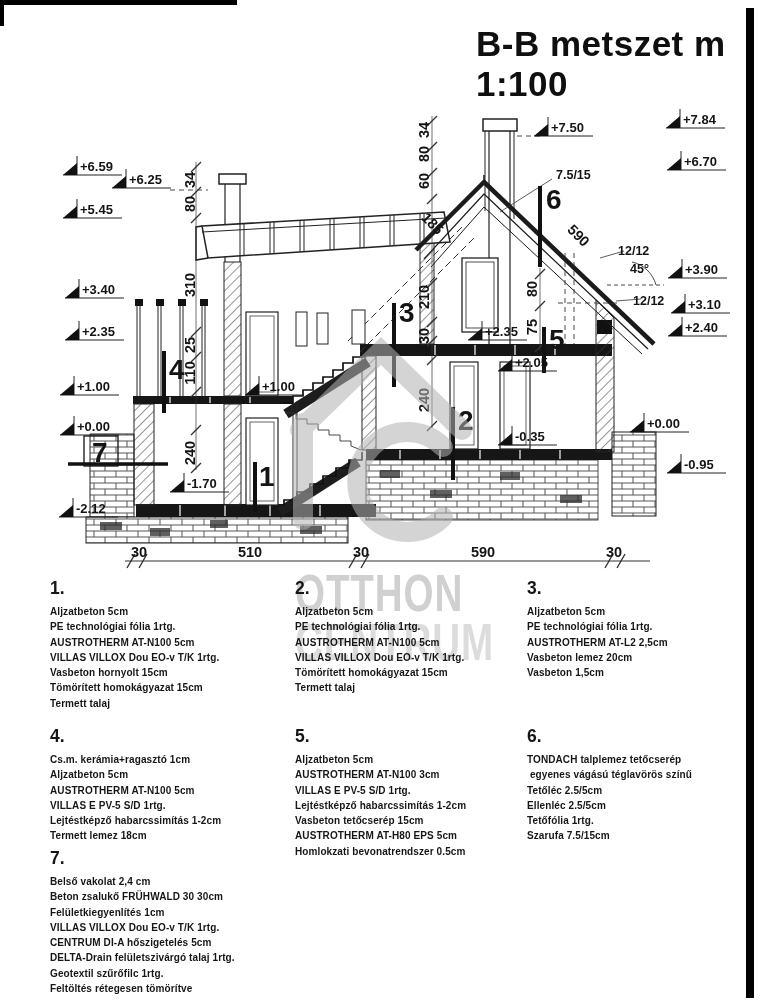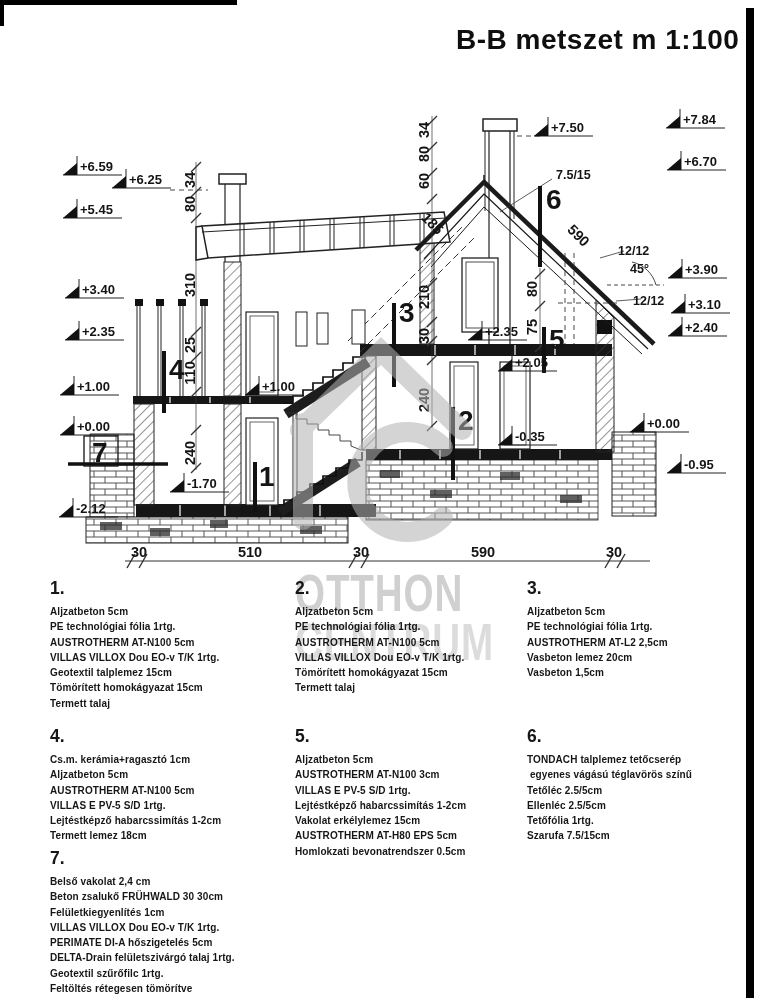--- a/index.html
+++ b/index.html
@@ -1,19 +1,19 @@
 <!DOCTYPE html>
 <html><head>
 <meta charset="utf-8">
 <style>
   html,body{margin:0;padding:0;background:#e8e8e8;}
   .page{position:relative;width:760px;height:1000px;background:#ffffff;overflow:hidden;
         font-family:"Liberation Sans",sans-serif;}
   .abs{position:absolute;}
-  .title{position:absolute;left:456px;top:24px;font-size:28px;font-weight:700;
+  .title{position:absolute;left:476px;top:24px;font-size:35px;font-weight:700;
          color:#0f0f0f;letter-spacing:.5px;}
   svg text{font-family:"Liberation Sans",sans-serif;fill:#141414;}
   .edge{position:absolute;background:#000;}
   .wm-word{position:absolute;color:#b2b2b2;font-weight:700;font-size:46px;
            letter-spacing:1px;opacity:.6;transform:scale(.84,1.12);
            transform-origin:left top;pointer-events:none;}
   .wm{pointer-events:none;}
   .leg{position:absolute;color:#161616;font-weight:700;}
   .leg .no{font-size:17.5px;margin-bottom:5px;}
   .leg .ln{font-size:10px;line-height:15.3px;letter-spacing:.1px;white-space:pre;}
@@ -333,21 +333,21 @@
   <div class="wm-word" style="left:295px;top:563px;">OTTHON</div>
   <div class="wm-word" style="left:295px;top:612px;opacity:.45;">CENTRUM</div>
 
   <div id="legend">
       <div class="leg" style="left: 50px; top: 578px;">
         <div class="no">1.</div>
         <div class="ln">Aljzatbeton 5cm</div>
         <div class="ln">PE technológiai fólia 1rtg.</div>
         <div class="ln">AUSTROTHERM AT-N100 5cm</div>
         <div class="ln">VILLAS VILLOX Dou EO-v T/K 1rtg.</div>
-        <div class="ln">Geotextil talplemez 15cm</div>
+        <div class="ln">Vasbeton hornyolt 15cm</div>
         <div class="ln">Tömörített homokágyazat 15cm</div>
         <div class="ln">Termett talaj</div>
       </div>
       <div class="leg" style="left: 295px; top: 578px;">
         <div class="no">2.</div>
         <div class="ln">Aljzatbeton 5cm</div>
         <div class="ln">PE technológiai fólia 1rtg.</div>
         <div class="ln">AUSTROTHERM AT-N100 5cm</div>
         <div class="ln">VILLAS VILLOX Dou EO-v T/K 1rtg.</div>
         <div class="ln">Tömörített homokágyazat 15cm</div>
@@ -369,39 +369,39 @@
         <div class="ln">VILLAS E PV-5 S/D 1rtg.</div>
         <div class="ln">Lejtéstképző habarcssimítás 1-2cm</div>
         <div class="ln">Termett lemez 18cm</div>
       </div>
       <div class="leg" style="left: 295px; top: 726px;">
         <div class="no">5.</div>
         <div class="ln">Aljzatbeton 5cm</div>
         <div class="ln">AUSTROTHERM AT-N100 3cm</div>
         <div class="ln">VILLAS E PV-5 S/D 1rtg.</div>
         <div class="ln">Lejtéstképző habarcssimítás 1-2cm</div>
-        <div class="ln">Vakolat erkélylemez 15cm</div>
+        <div class="ln">Vasbeton tetőcserép 15cm</div>
         <div class="ln">AUSTROTHERM AT-H80 EPS 5cm</div>
         <div class="ln">Homlokzati bevonatrendszer 0.5cm</div>
       </div>
       <div class="leg" style="left: 527px; top: 726px;">
         <div class="no">6.</div>
         <div class="ln">TONDACH talplemez tetőcserép</div>
         <div class="ln"> egyenes vágású téglavörös színű</div>
         <div class="ln">Tetőléc 2.5/5cm</div>
         <div class="ln">Ellenléc 2.5/5cm</div>
         <div class="ln">Tetőfólia 1rtg.</div>
         <div class="ln">Szarufa 7.5/15cm</div>
       </div>
       <div class="leg" style="left: 50px; top: 848px;">
         <div class="no">7.</div>
         <div class="ln">Belső vakolat 2,4 cm</div>
         <div class="ln">Beton zsalukő FRÜHWALD 30 30cm</div>
         <div class="ln">Felületkiegyenlítés 1cm</div>
         <div class="ln">VILLAS VILLOX Dou EO-v T/K 1rtg.</div>
-        <div class="ln">PERIMATE DI-A hőszigetelés 5cm</div>
+        <div class="ln">CENTRUM DI-A hőszigetelés 5cm</div>
         <div class="ln">DELTA-Drain felületszivárgó talaj 1rtg.</div>
         <div class="ln">Geotextil szűrőfilc 1rtg.</div>
         <div class="ln">Feltöltés rétegesen tömörítve</div>
       </div>
     </div>
 
 </div>
 
 </body></html>

